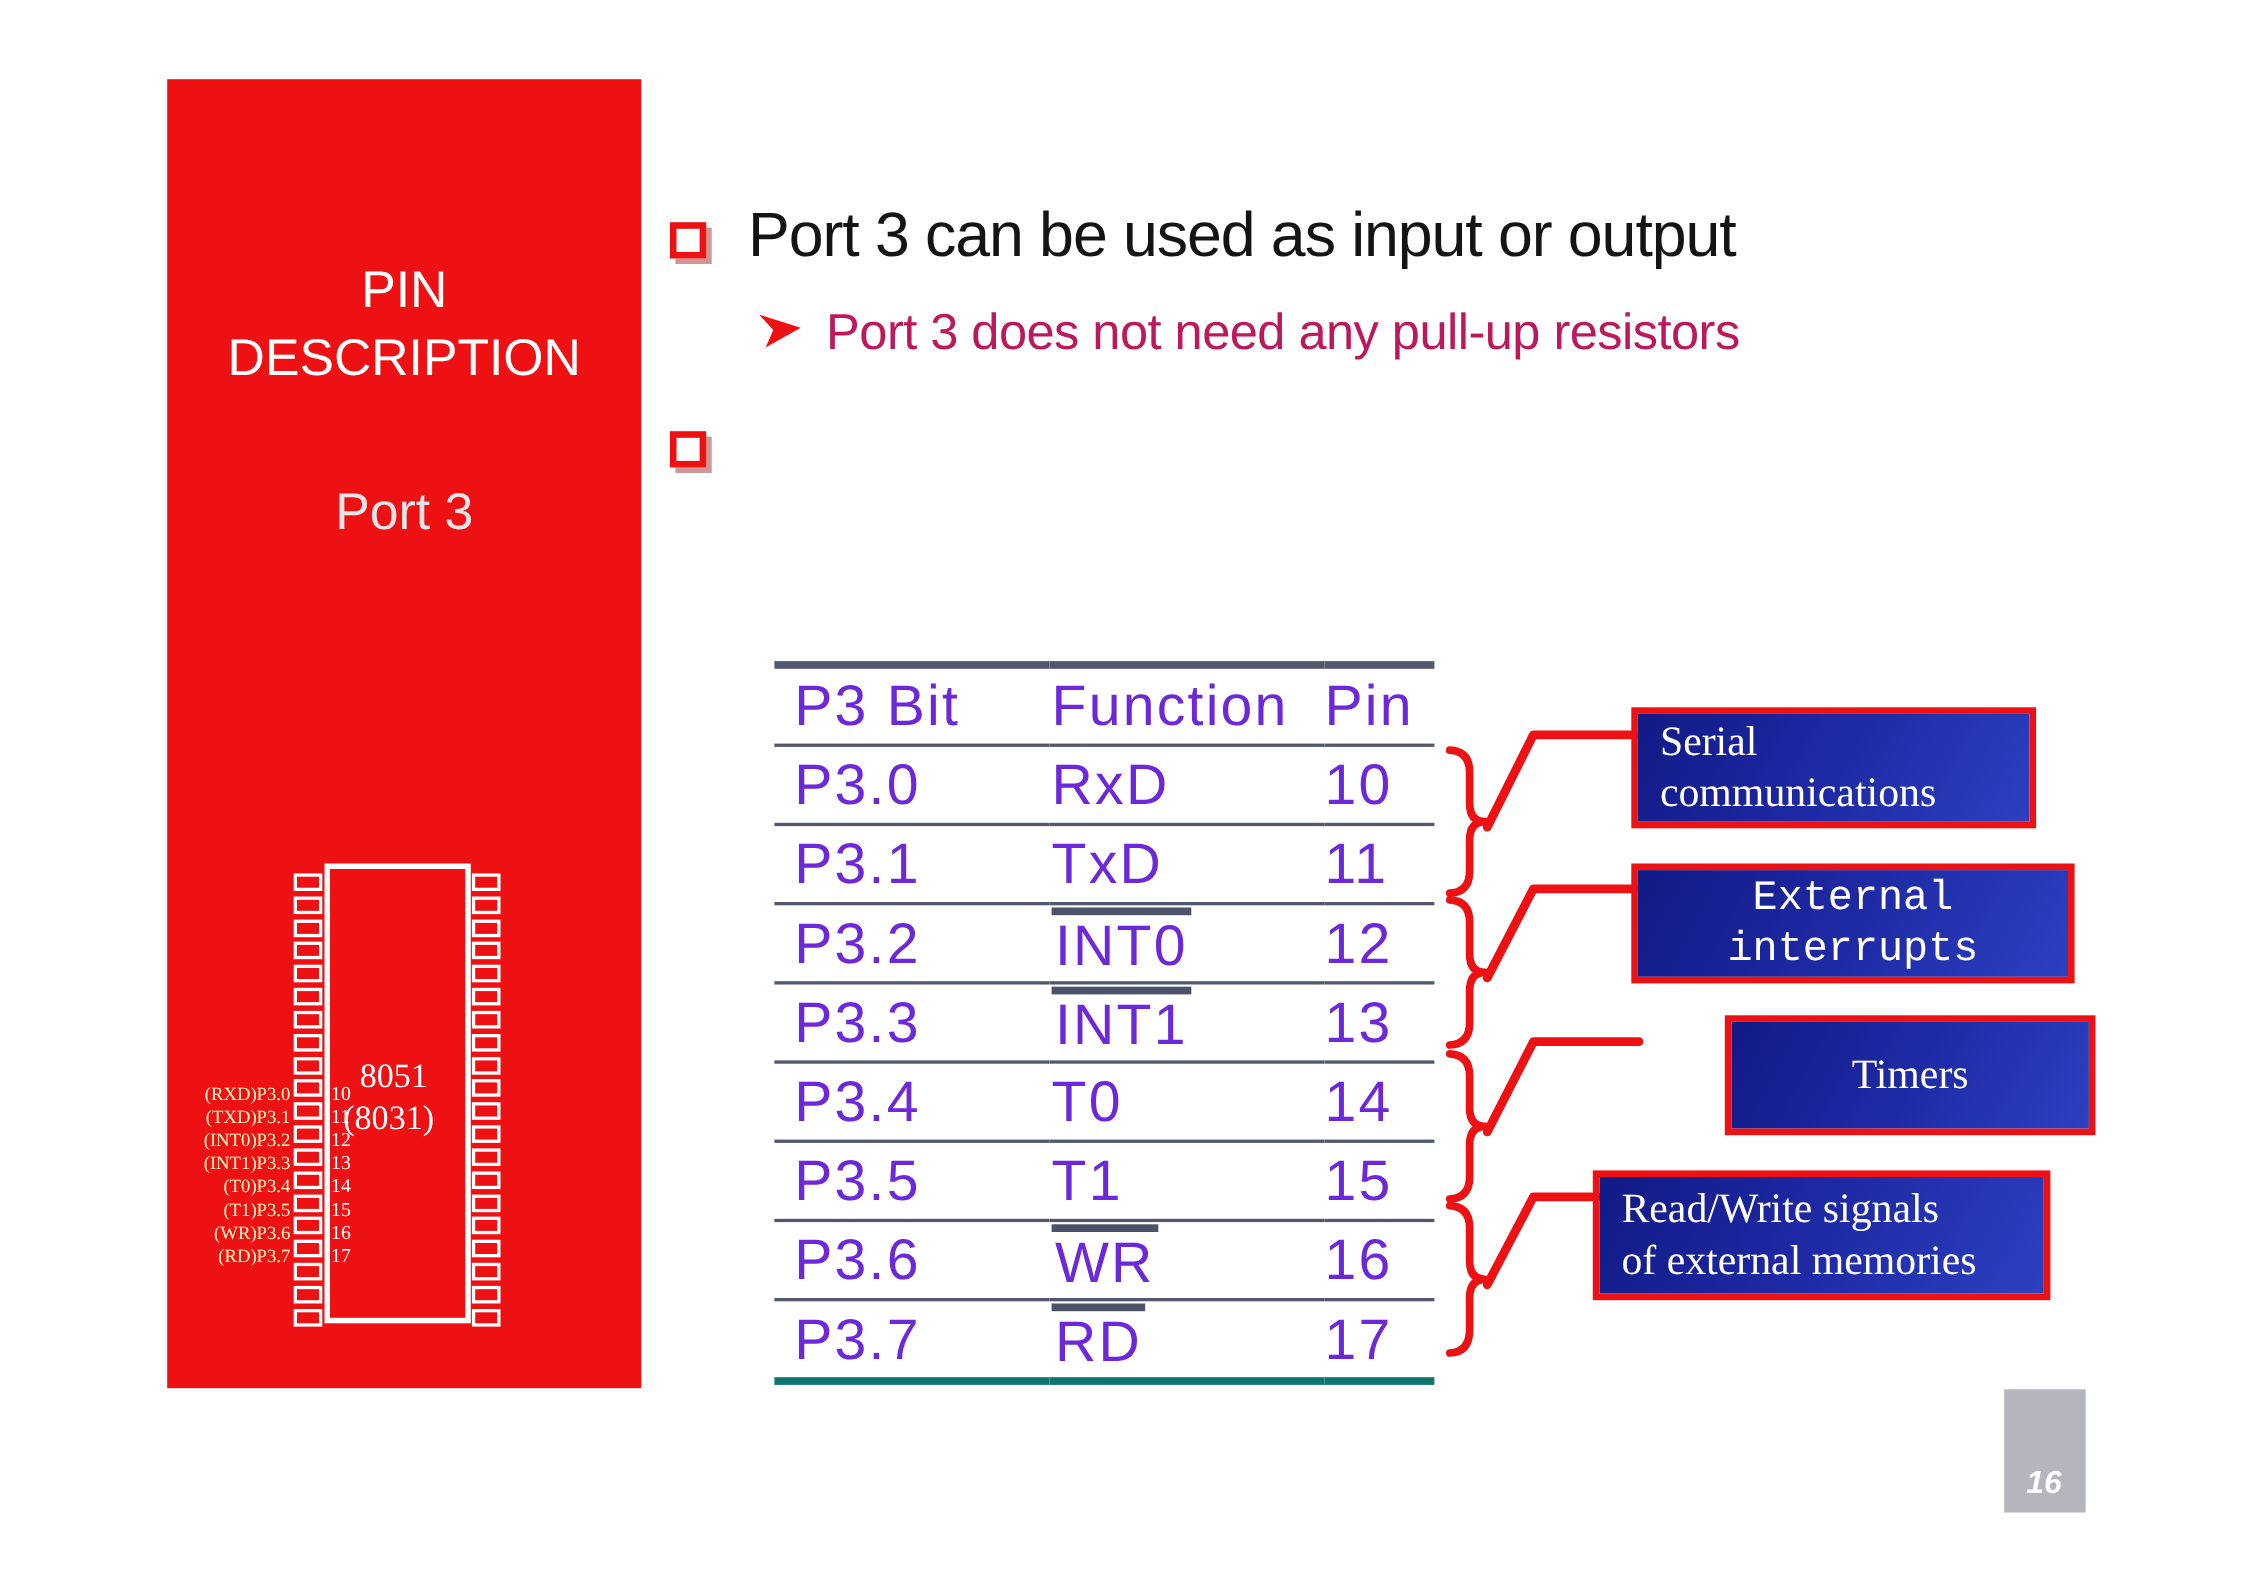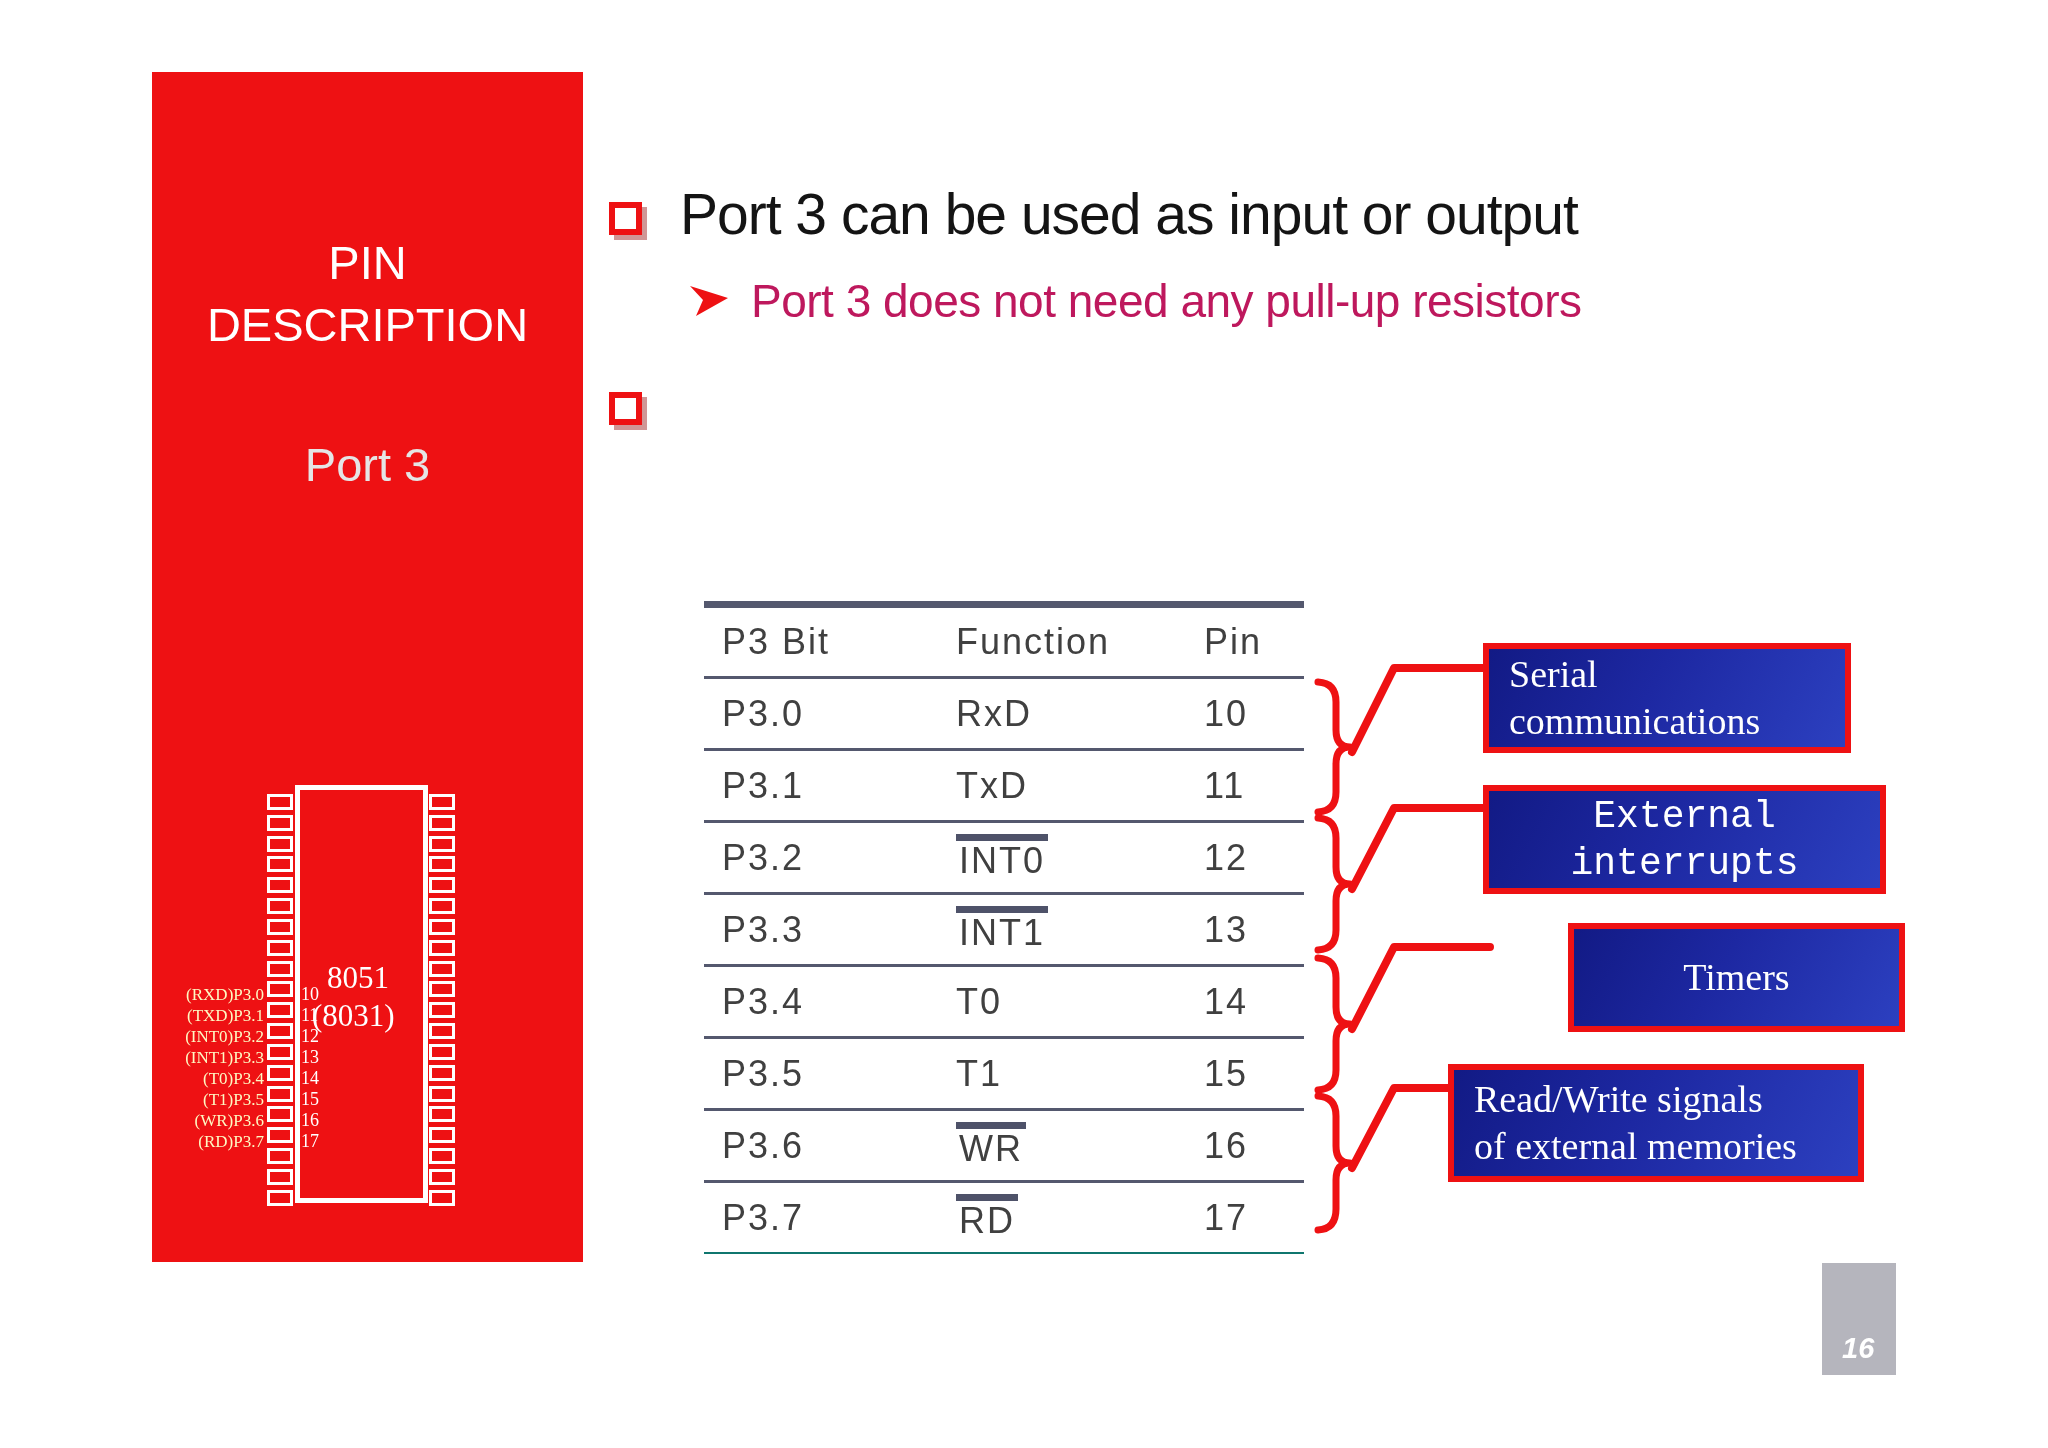--- a/index.html
+++ b/index.html
@@ -71,22 +71,22 @@
   }
   .sub-arrow{ position:absolute; left:690px; top:284px; }
   .sub-text{
     position:absolute; left:751px; top:274px; width:1150px;
     color:#be185d; font-size:46px; letter-spacing:-0.5px;
   }
   
   .pin-table{
     position:absolute; left:704px; top:601px; width:600px;
     border-collapse:collapse; table-layout:fixed;
-    color:#404040; font-size:36px; letter-spacing:2px;
-    border-top:7px solid #54586e; border-bottom:2px solid #0f766e;
+    color:#6d28d9; font-size:52px; letter-spacing:2px;
+    border-top:7px solid #54586e; border-bottom:7px solid #0f766e;
   }
   .pin-table col.c1{ width:250px; }
   .pin-table col.c2{ width:250px; }
   .pin-table col.c3{ width:100px; }
   .pin-table td{
     padding:0; height:69px; border-bottom:3px solid #54586e;
     vertical-align:middle; white-space:nowrap;
   }
   .pin-table tr.head td{ height:68px; }
   .pin-table tr:last-child td{ border-bottom:none; }

